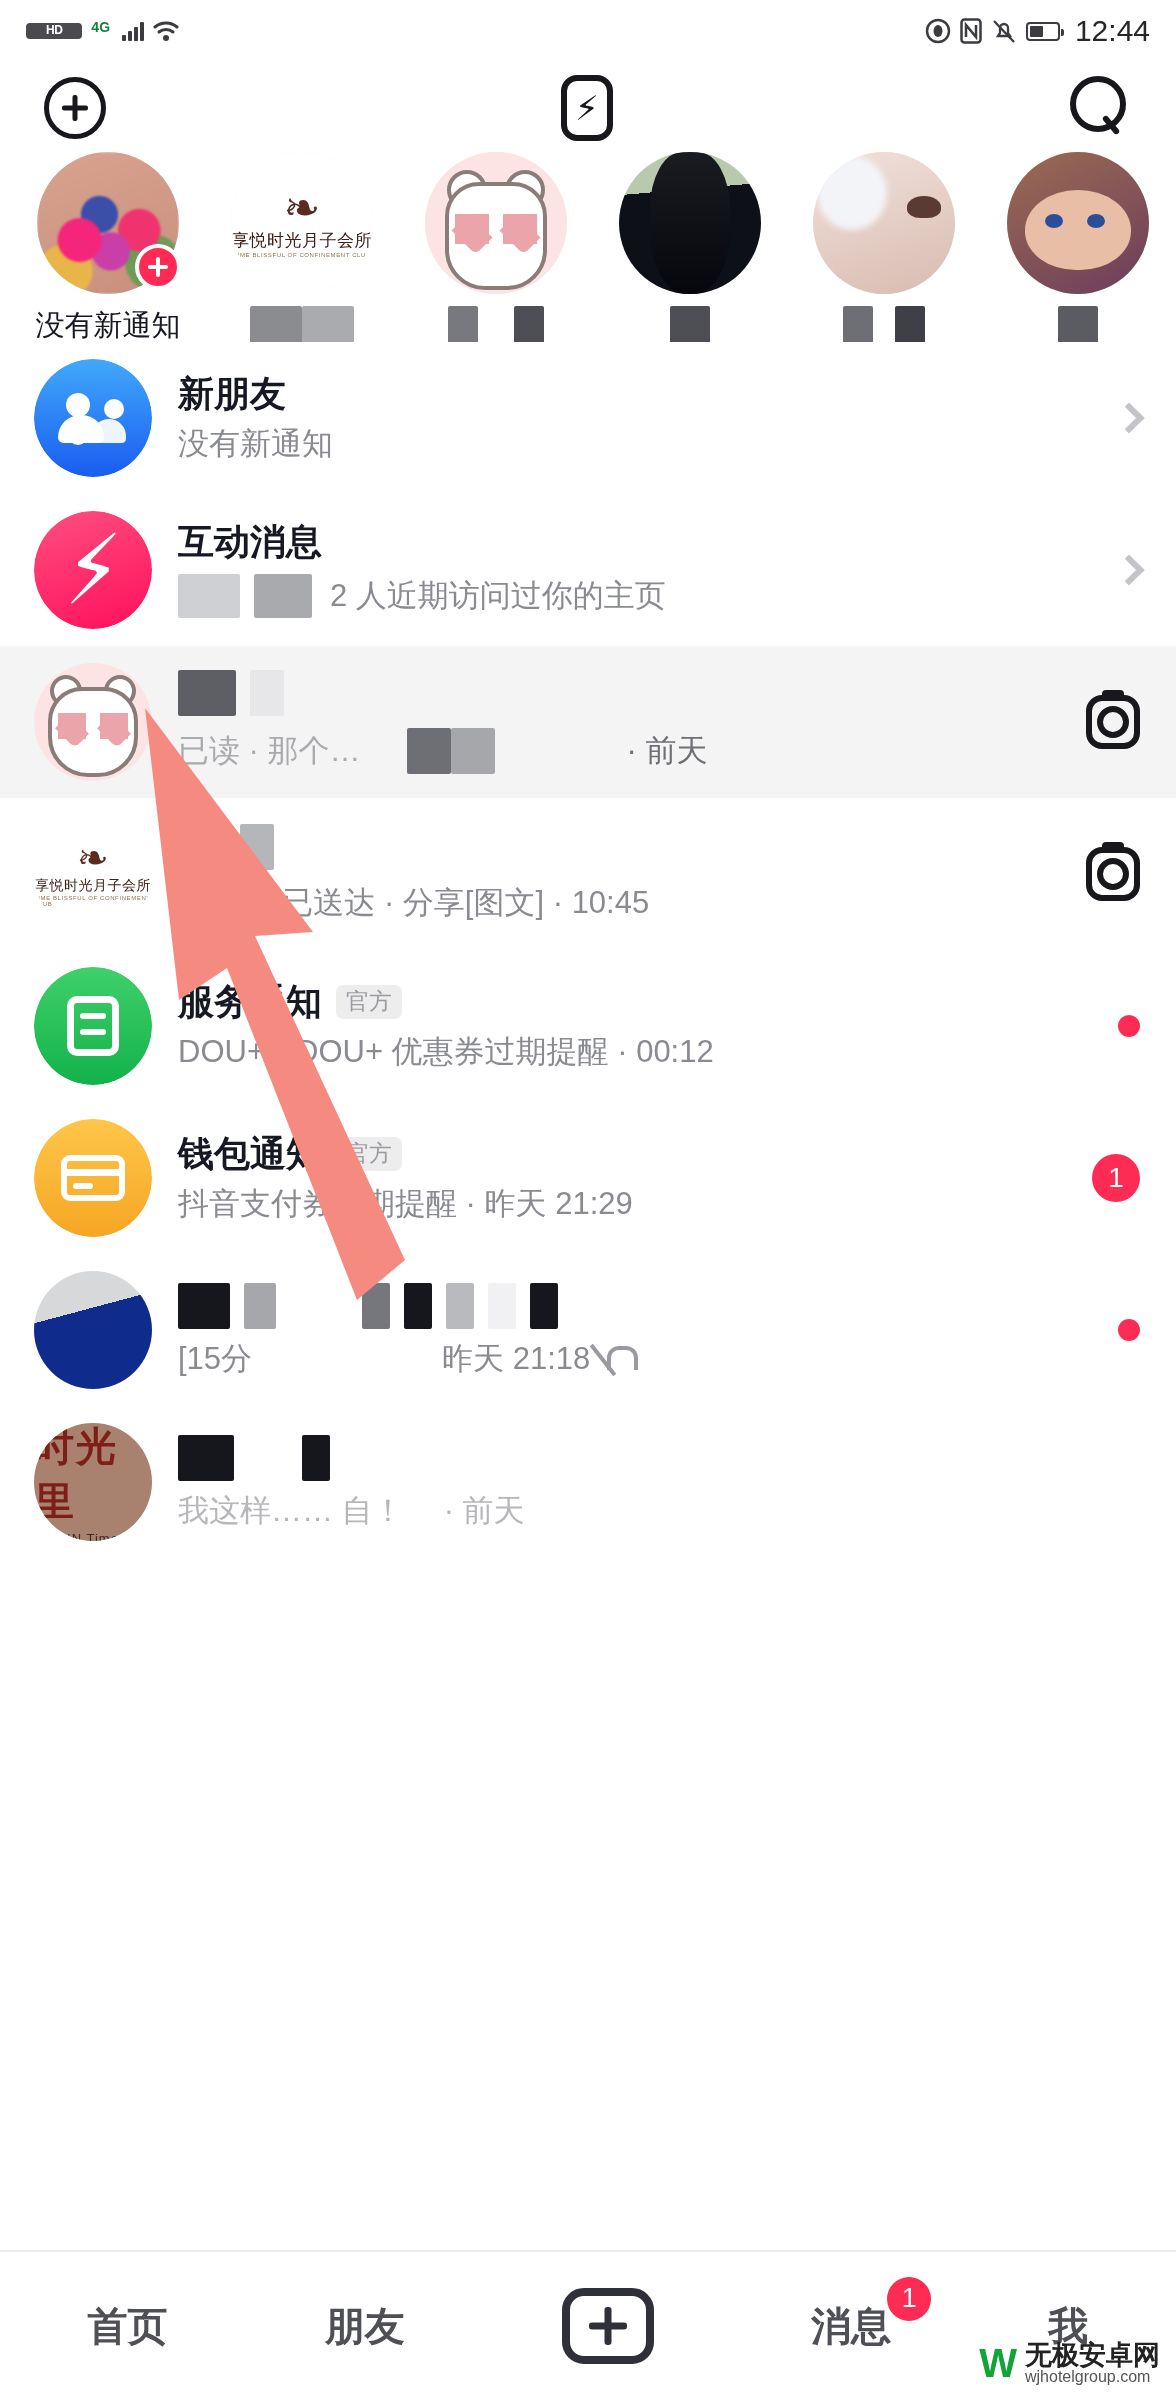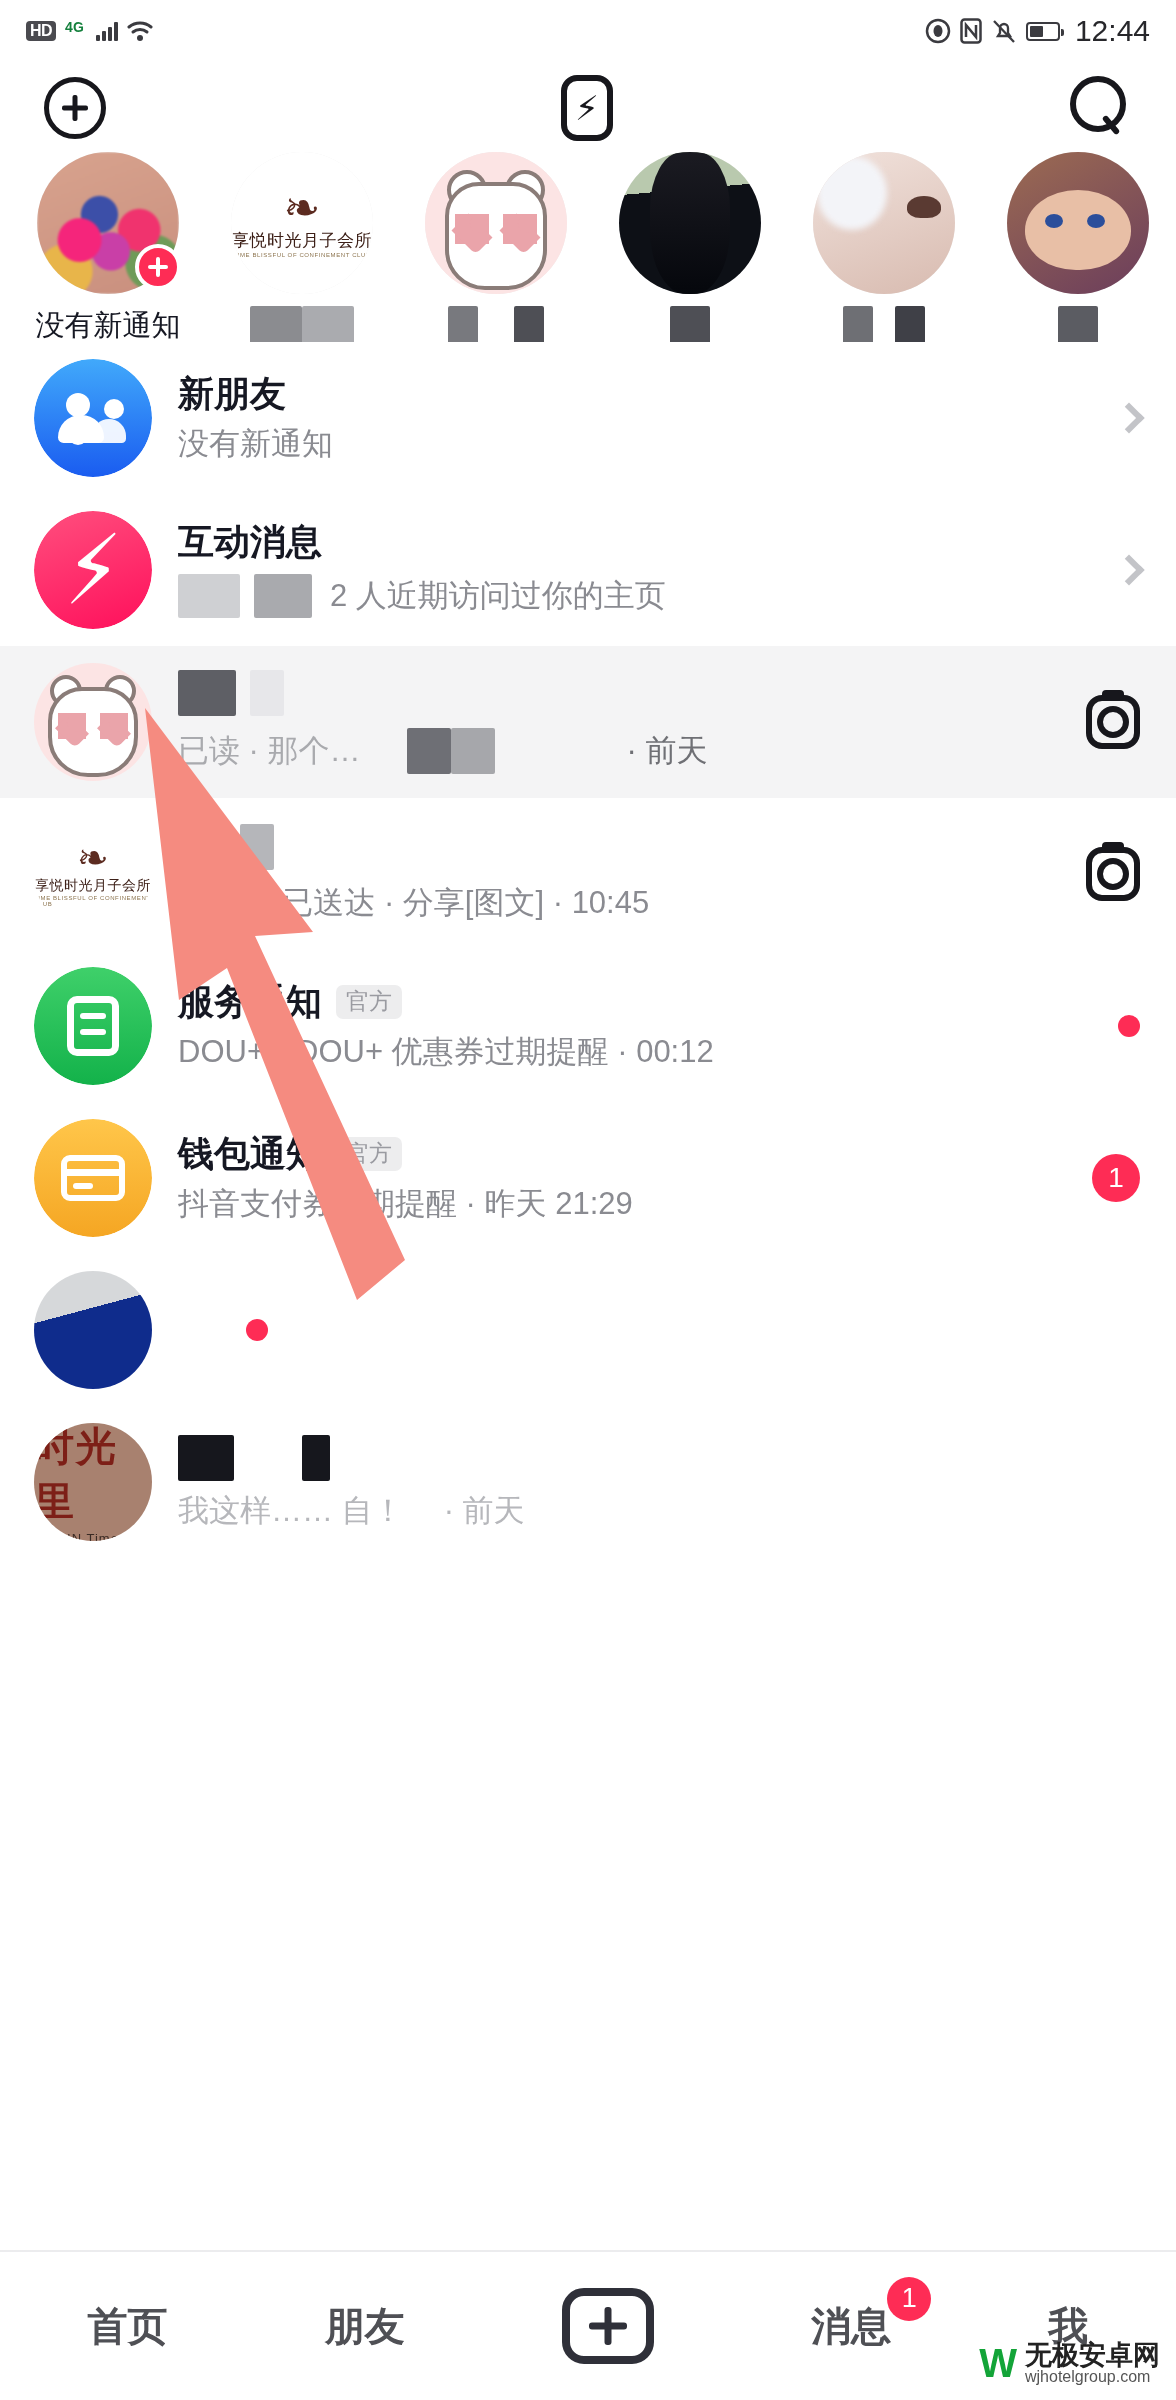--- a/index.html
+++ b/index.html
@@ -12,22 +12,22 @@
   #app { position: relative; width: 1176px; height: 2400px; background:#fff; }
 
   
   .statusbar {
     position: absolute; top: 0; left: 0; width: 1176px; height: 62px;
     display: flex; align-items: center; justify-content: space-between;
     padding: 0 26px;
   }
   .sb-left, .sb-right { display: flex; align-items: center; gap: 9px; }
   .hd-badge {
-    background: #4a4a4f; color:#fff; font-size: 16px; font-weight: 700;
-    border-radius: 4px; padding: 1px 4px; letter-spacing:-0.5px; line-height: 1.15;
+    background: #4a4a4f; color:#fff; font-size: 12px; font-weight: 700;
+    border-radius: 4px; padding: 1px 20px; letter-spacing:-0.5px; line-height: 1.15;
   }
   .net-wrap { display:flex; align-items:flex-start; }
   .net-g { font-size: 14px; font-weight: 700; color:#15803d; margin-right:12px; margin-top:-2px;}
   .bars { display:flex; align-items:flex-end; gap:2px; height:20px; }
   .bars i { display:block; width:4px; background:#3b3b40; border-radius:1px; }
   .bars i:nth-child(1){height:6px} .bars i:nth-child(2){height:10px}
   .bars i:nth-child(3){height:14px} .bars i:nth-child(4){height:19px}
   .sb-time { font-size: 30px; color: #27272b; margin-left: 6px; letter-spacing:0px; }
   .battery {
     width: 34px; height:19px; border:2.5px solid #3b3b40; border-radius:4px;
@@ -497,20 +497,38 @@
       </div>
       <div class="row-right">
         <span class="badge-num">1</span>
       </div>
     </div>
 
     <div class="row">
       <div class="row-av">
         <div class="av-blue"></div>
       </div>
+      <div class="row-body">
+        <div class="row-title">
+          <span class="redact" style="width:52px;height:46px;background:#16171d"></span>
+          <span class="redact" style="width:32px;height:46px;background:#a6a7ab"></span>
+          <span style="display:inline-block;width:58px"></span>
+          <span class="redact" style="width:28px;height:46px;background:#76777c"></span>
+          <span class="redact" style="width:28px;height:46px;background:#16171d"></span>
+          <span class="redact" style="width:28px;height:46px;background:#b9babe"></span>
+          <span class="redact" style="width:28px;height:46px;background:#f1f1f3"></span>
+          <span class="redact" style="width:28px;height:46px;background:#16171d"></span>
+        </div>
+        <div class="row-sub">
+          <span>[15分</span>
+          <span style="display:inline-block;width:190px"></span>
+          <span>昨天 21:18</span>
+          <span class="bell-off"></span>
+        </div>
+      </div>
       <div class="row-right">
         <span class="dot"></span>
       </div>
     </div>
 
     <div class="row">
       <div class="row-av">
         <div class="av-time">
           <span class="t1">时光里</span>
           <span class="t2">IN Time</span>

